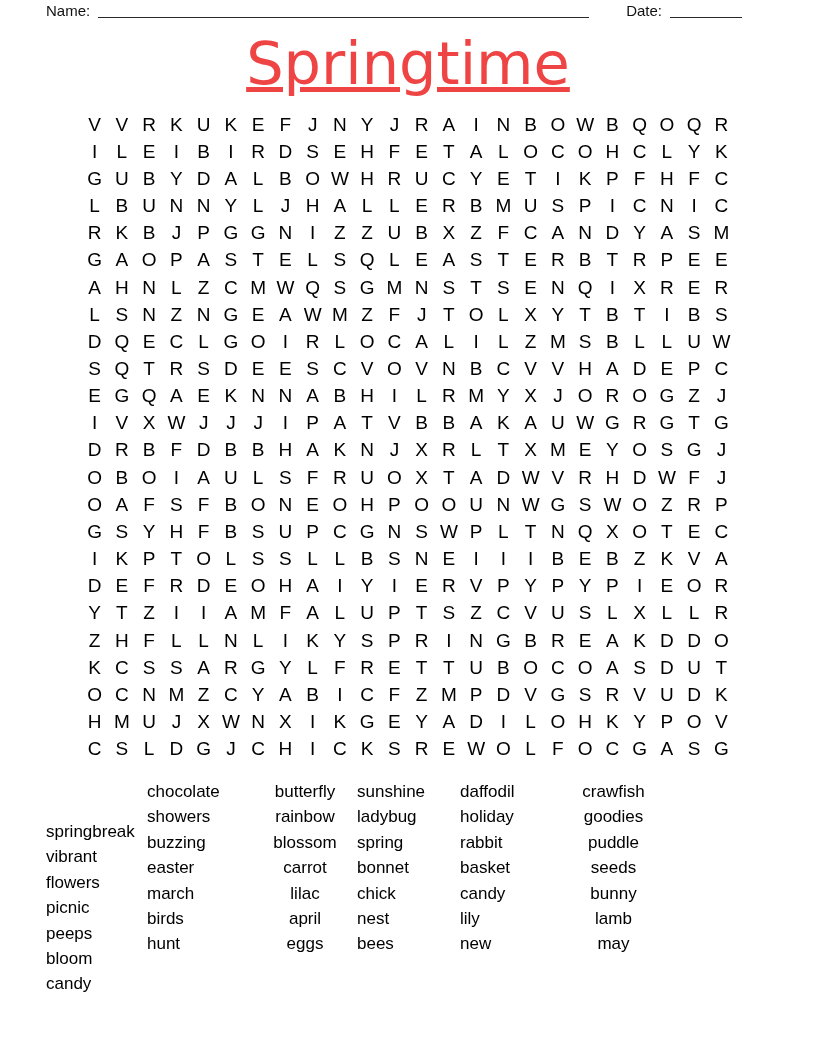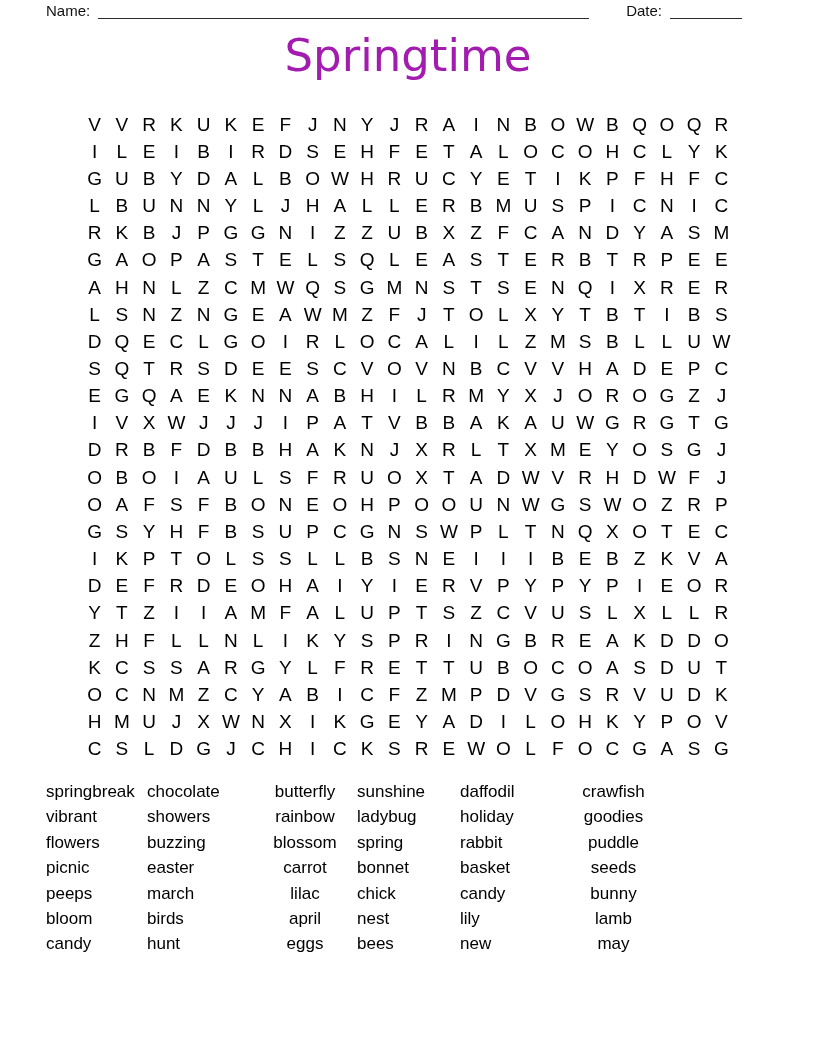--- a/index.html
+++ b/index.html
@@ -2,46 +2,46 @@
 <html><head>
 <meta charset="utf-8">
 <style>
   html,body{margin:0;padding:0;}
   body{
     width:816px;height:1056px;background:#ffffff;color:#000;
     font-family:"Liberation Sans",sans-serif;position:relative;overflow:hidden;
   }
   .header-row{
     position:absolute;left:46px;right:74px;top:1px;height:20px;
-    display:flex;align-items:center;font-size:15px;color:#111;
+    display:flex;align-items:flex-start;font-size:15px;color:#111;
   }
   .hdr-label{line-height:20px;white-space:nowrap;}
   .blank{border-bottom:1.6px solid #2a2a2a;height:16px;}
   .name-blank{flex:1;margin:0 37px 1px 8px;}
   .date-blank{width:72px;margin:0 0 1px 8px;}
   .title{
     position:absolute;top:30px;left:0;width:100%;margin:0;
     text-align:center;font-family:"DejaVu Sans",sans-serif;
-    font-size:45px;font-weight:500;line-height:1.15;color:#a21caf;
+    font-size:59px;font-weight:500;line-height:1.15;color:#ef4444;text-decoration:underline;
   }
   .grid{
     position:absolute;top:111px;left:81px;width:654px;
     display:grid;grid-template-columns:repeat(24,1fr);grid-auto-rows:27.17px;
   }
   .cell{
     display:flex;align-items:center;justify-content:center;
     font-size:19px;font-weight:400;color:#000;
     font-family:"Liberation Sans",sans-serif;
   }
   .words{
     position:absolute;left:46px;top:779px;display:flex;
     font-size:17px;color:#000;
   }
   .word-col{display:flex;flex-direction:column;}
-  .word-col:nth-child(1){width:101px;}
+  .word-col:nth-child(1){width:101px;margin-top:40px;}
   .word-col:nth-child(2){width:106px;}
   .word-col:nth-child(3){width:104px;text-align:center;}
   .word-col:nth-child(4){width:103px;}
   .word-col:nth-child(5){width:102px;}
   .word-col:nth-child(6){width:103px;text-align:center;}
   .word-col:nth-child(7){width:90px;}
   .word{height:25.4px;line-height:25.4px;white-space:nowrap;}
 </style>
 </head>
 <body>

